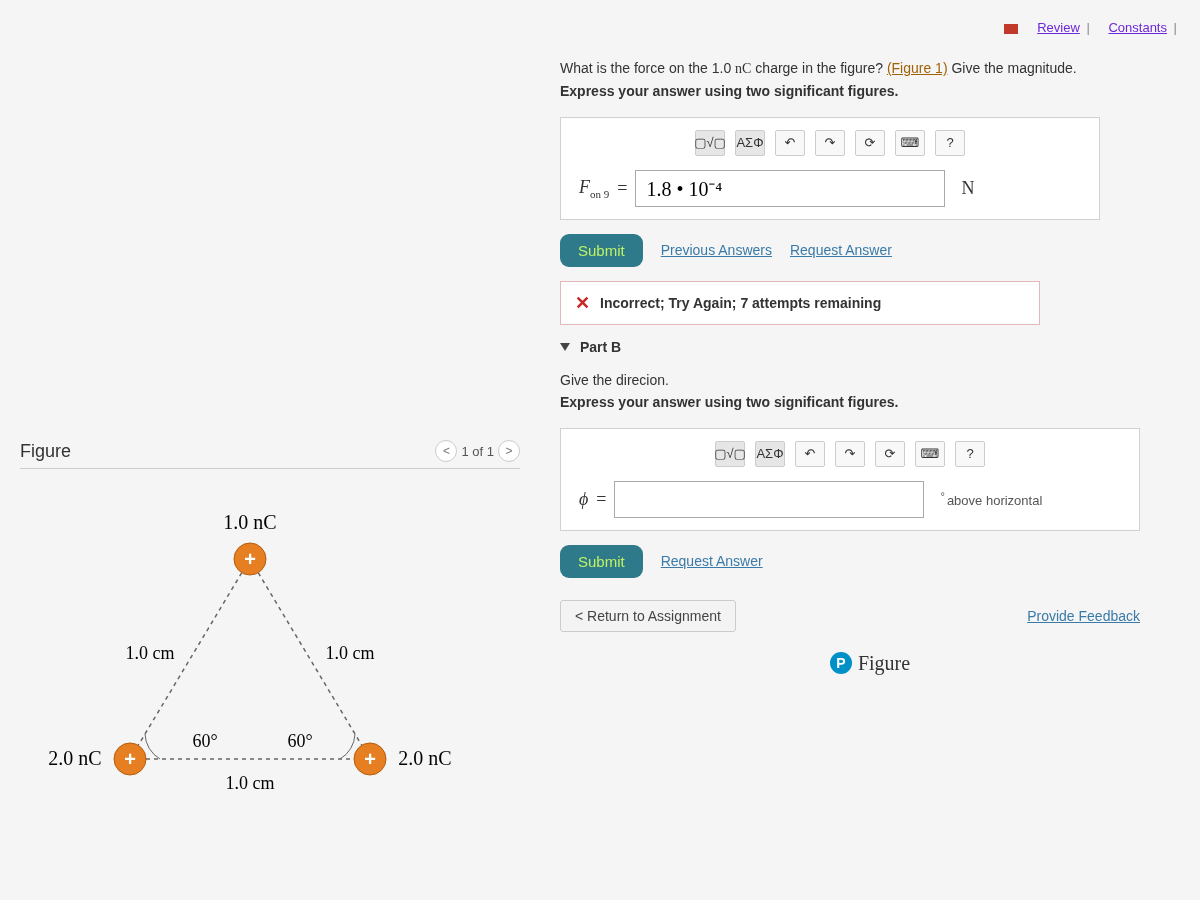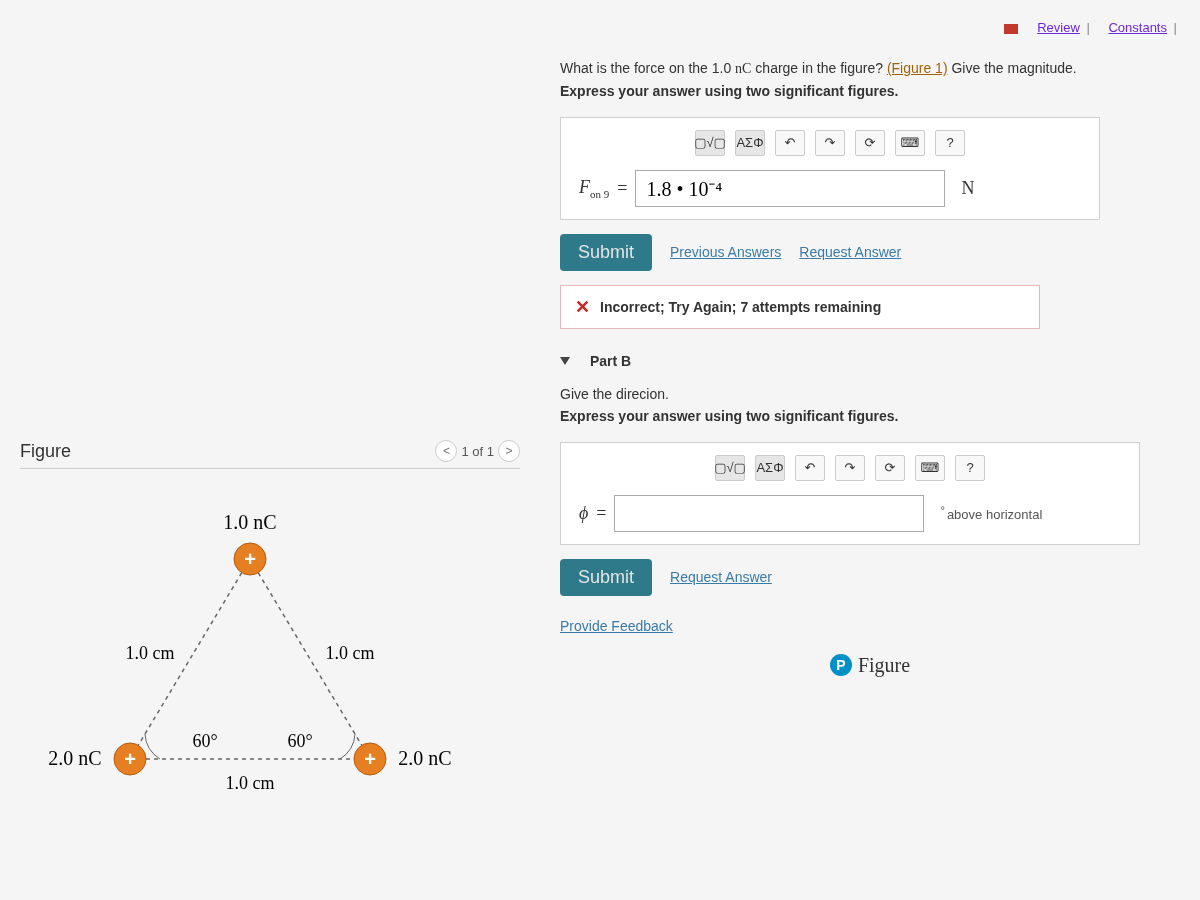--- a/index.html
+++ b/index.html
@@ -98,26 +98,26 @@
   .answerline .unit { font-size: 18px; margin-left: 8px; }
 
   .submitrow {
     display: flex;
     align-items: center;
     gap: 18px;
     font-size: 14px;
   }
   .btn-submit {
     background: #2e7a8a;
-    color: #e5e5e5;
+    color: #bef264;
     border: none;
     padding: 8px 18px;
-    font-size: 18px;
-    cursor: pointer;
-    border-radius: 4px;
+    font-size: 15px;
+    cursor: pointer;
+    border-radius: 9px;
   }
   .linkbtn {
     color: #3a7aa8;
     text-decoration: underline;
     background: none; border: none;
     cursor: pointer;
     font-size: 14px;
   }
 
   .feedback {
@@ -133,22 +133,22 @@
   .feedback .x {
     color: #c62828;
     font-weight: bold;
     font-size: 18px;
   }
 
   
   .part-head {
     display: flex;
     align-items: center;
-    gap: 20px;
-    margin-top: 10px;
+    gap: 10px;
+    margin-top: 0;
     font-weight: bold;
     cursor: pointer;
   }
   .tri { width:0; height:0; border-left:5px solid transparent; border-right:5px solid transparent; border-top:8px solid #444; }
 
   .answerbox.partB { width: 580px; }
   .ansline-b .unit { font-size: 13px; font-family: Liberation Sans, sans-serif; color:#555; }
   .deg { font-size:11px; vertical-align: super; margin-right:2px; }
 
   
@@ -341,20 +341,23 @@
         </span>
       </div>
     </div>
 
     <div class="submitrow">
       <button class="btn-submit">Submit</button>
       <button class="linkbtn">Request Answer</button>
     </div>
 
     <div class="bottomrow">
+      <button class="retbtn">
+        &lt; <span>Return to Assignment</span>
+      </button>
       <button class="linkbtn">Provide Feedback</button>
     </div>
 
     <div class="pearson">
       <span class="p-circ">P</span>
       <span>Figure</span>
     </div>
 
   </div>
 </div>

